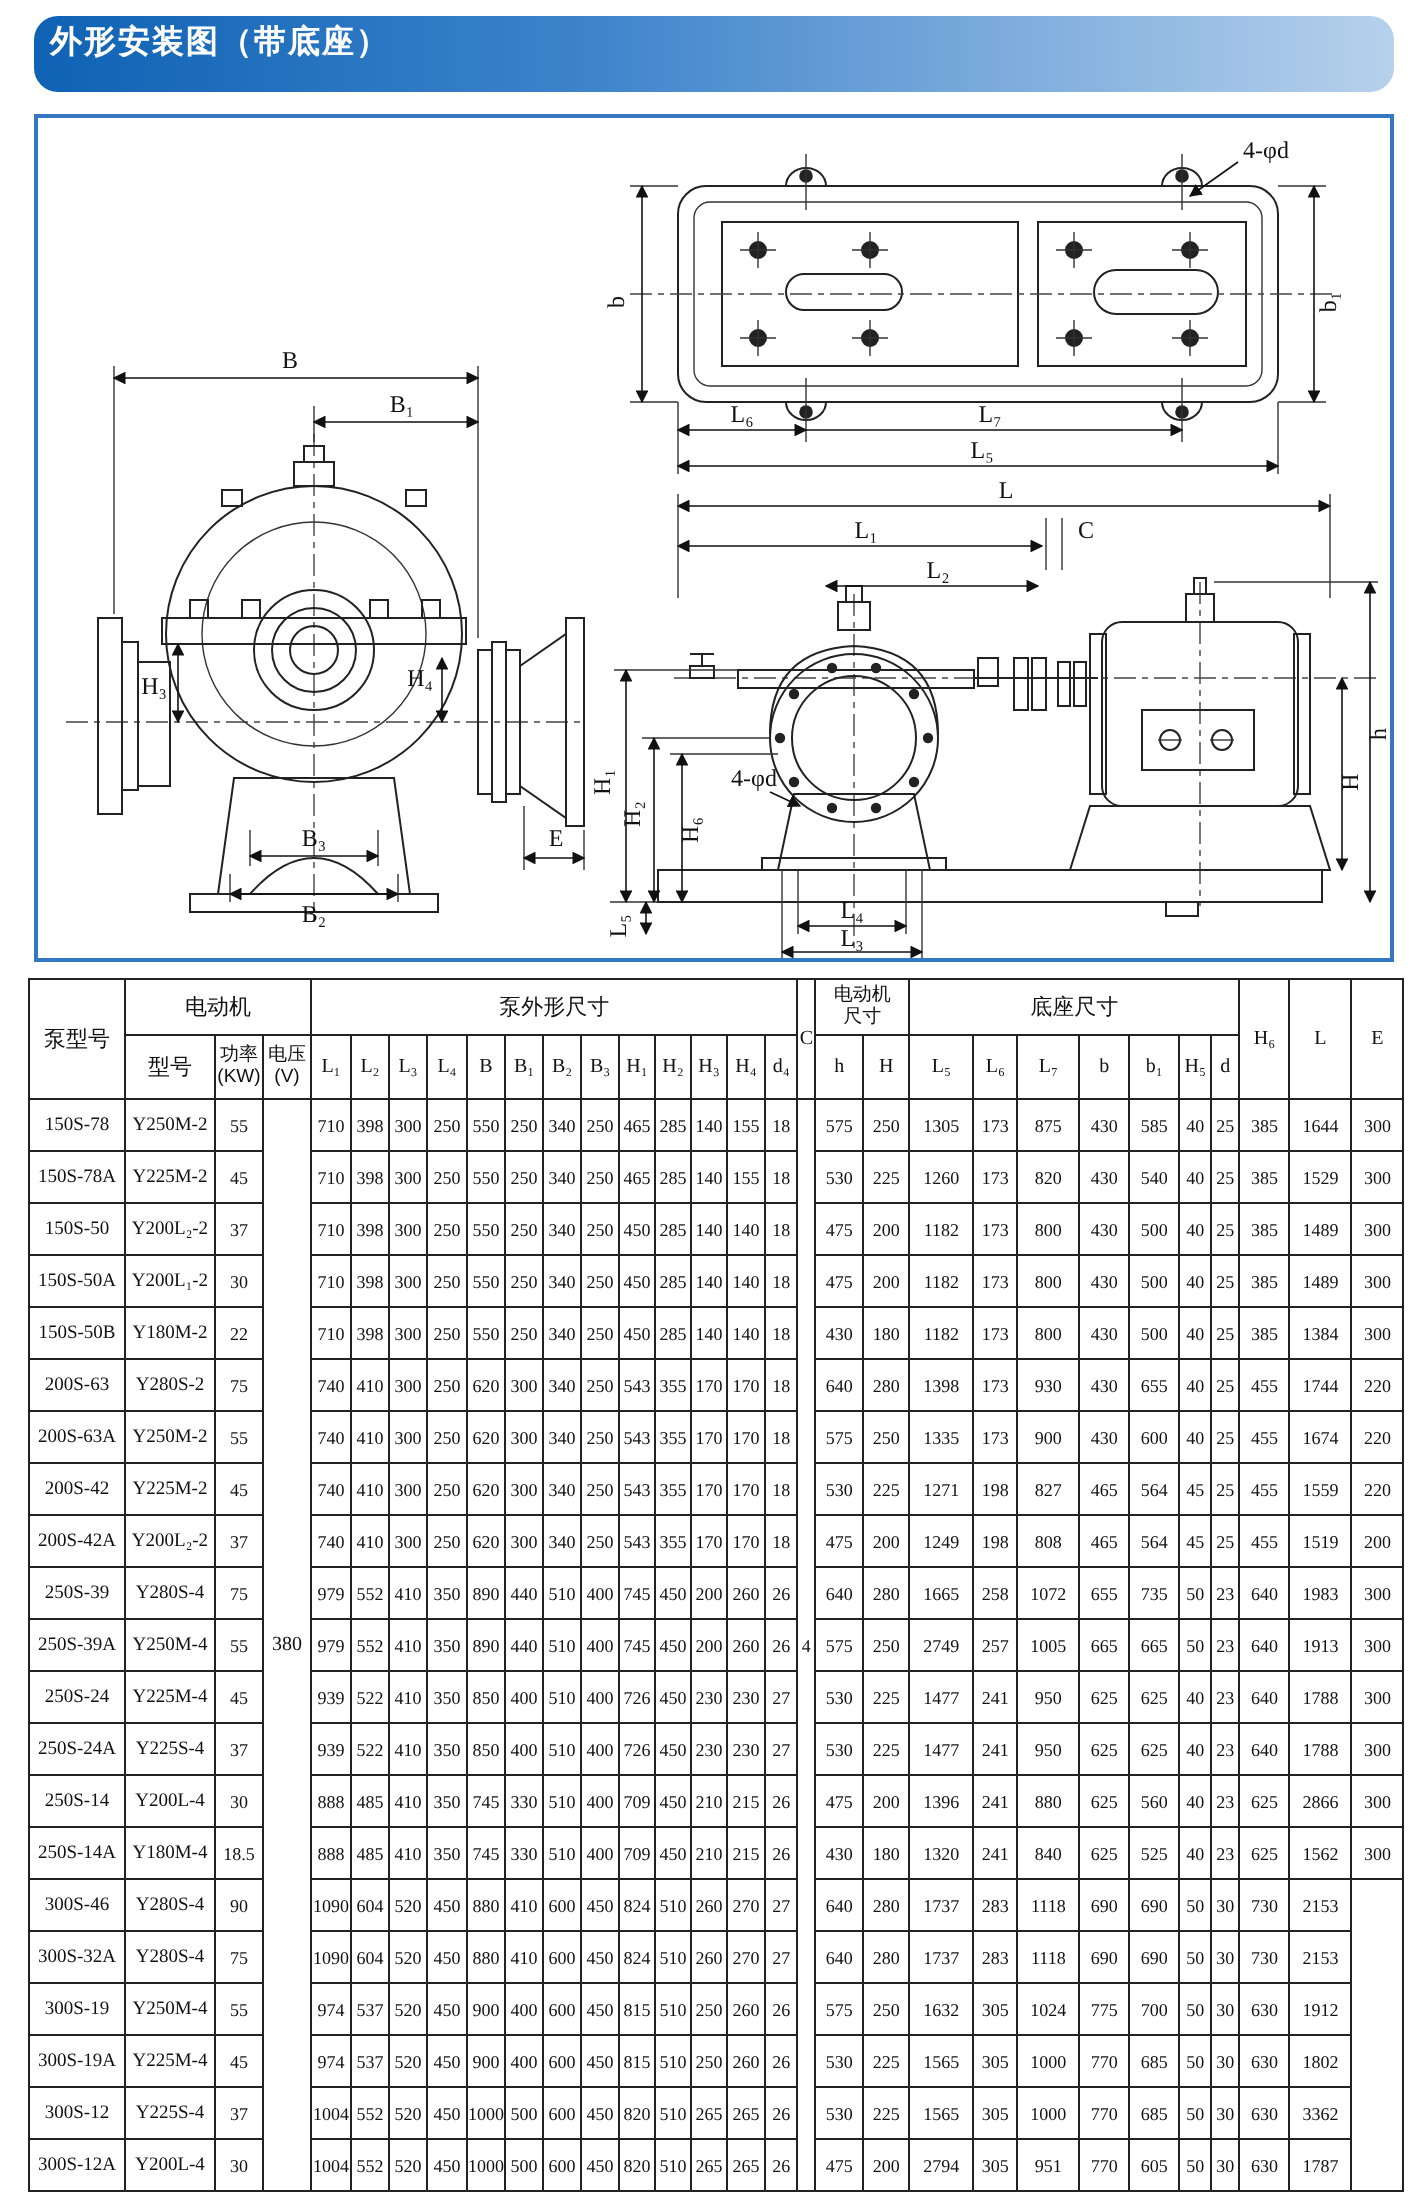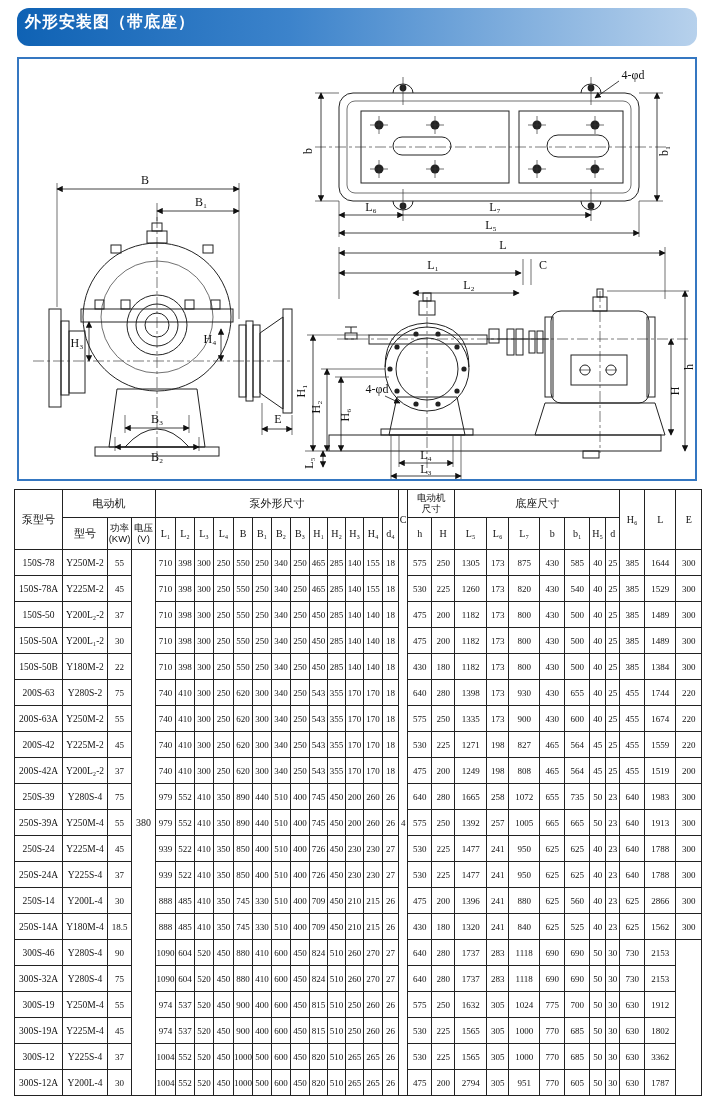--- a/index.html
+++ b/index.html
@@ -693,21 +693,21 @@
         <td>440</td>
         <td>510</td>
         <td>400</td>
         <td>745</td>
         <td>450</td>
         <td>200</td>
         <td>260</td>
         <td>26</td>
         <td>575</td>
         <td>250</td>
-        <td>1392</td>
+        <td>2749</td>
         <td>257</td>
         <td>1005</td>
         <td>665</td>
         <td>665</td>
         <td>50</td>
         <td>23</td>
         <td>640</td>
         <td>1913</td>
         <td>300</td>
       </tr>

